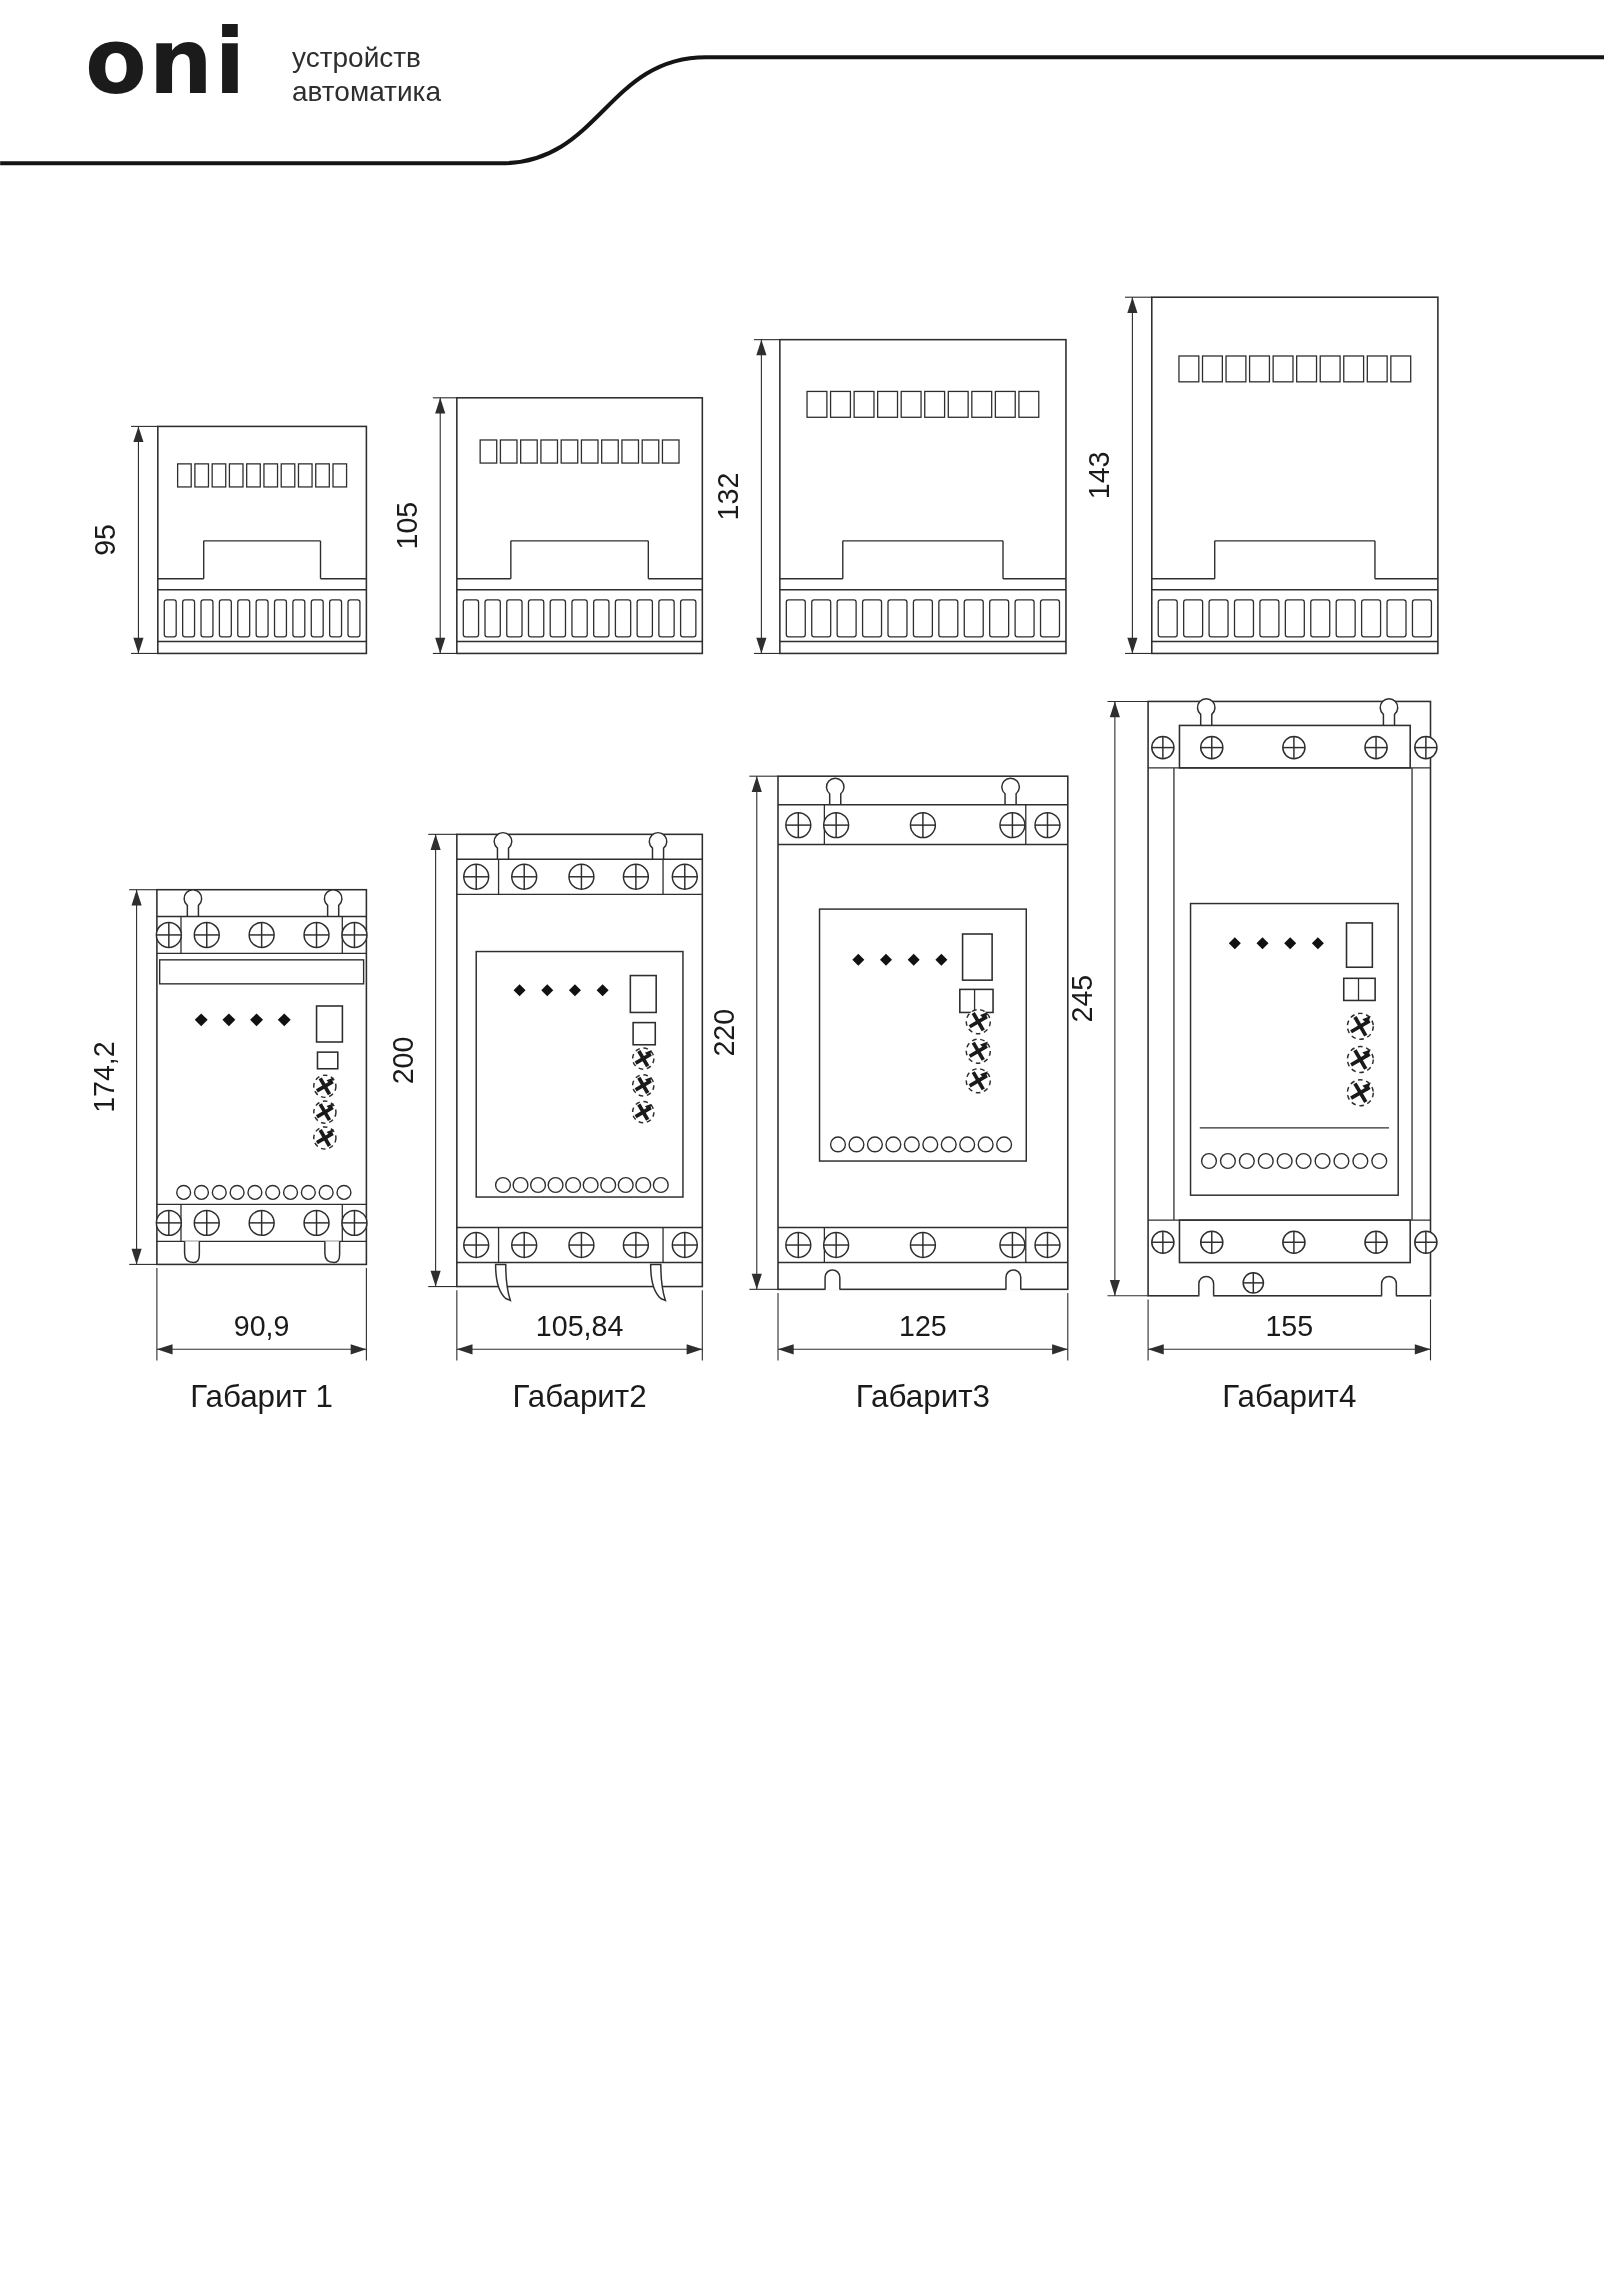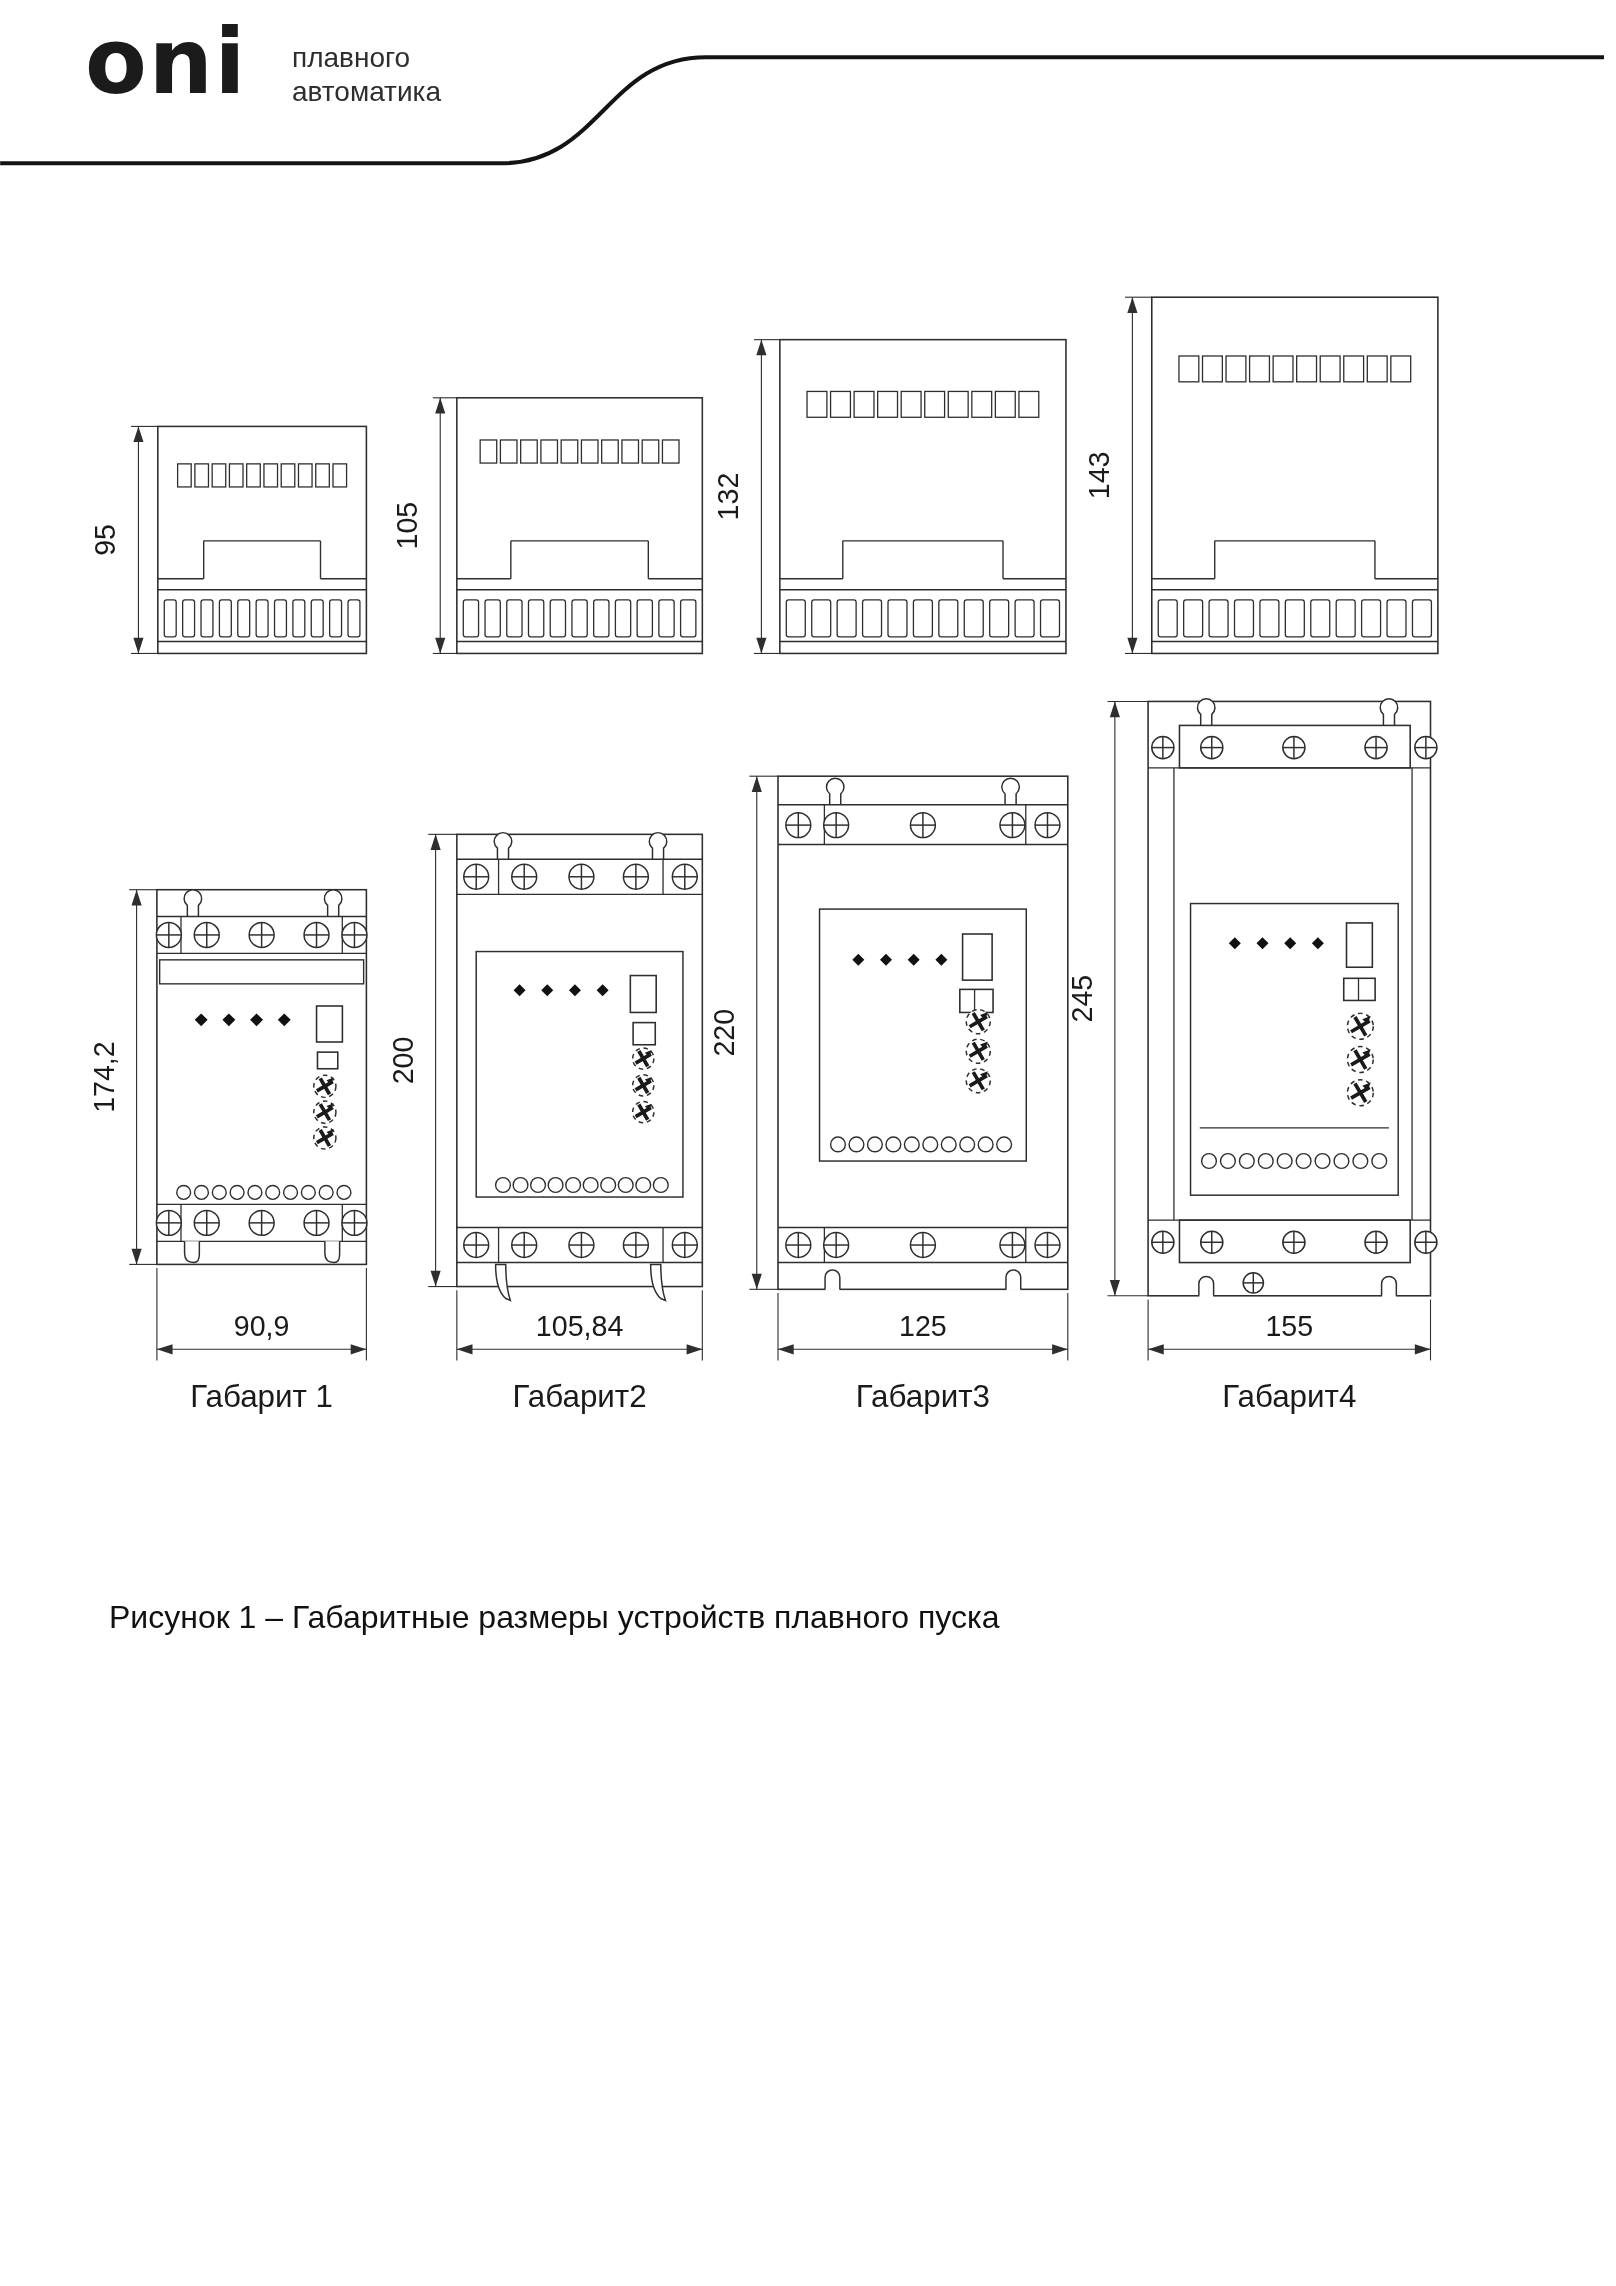--- a/index.html
+++ b/index.html
@@ -17,21 +17,21 @@
   .curve-svg{position:absolute;left:0;top:0;}
   .drawing-svg{position:absolute;left:0;top:0;}
 </style>
 </head>
 <body>
 
 <div class="page">
 
   <div class="logo">oni</div>
   <div class="tagline">
-    <span>плавного</span>
+    <span>устройств</span>
     <span>автоматика</span>
   </div>
   <svg class="curve-svg" width="1616" height="203" viewBox="0 0 1751 220">
     <path d="M0,177 L543,177 C650,177 658,62 765,62 L1751,62" fill="none" stroke="#141414" stroke-width="4.4"></path>
   </svg>
 
   <svg id="draw" class="drawing-svg" width="1616" height="1569" viewBox="0 0 1751 1700">
       <g>
         <rect x="171" y="462" width="226" height="246" fill="none" stroke="#2e2e2e" stroke-width="1.7"></rect>
         <rect x="192.47" y="502.59000000000003" width="14.706" height="25" fill="none" stroke="#2e2e2e" stroke-width="1.4"></rect>
@@ -645,15 +645,14 @@
         <line x1="1244" y1="1408" x2="1244" y2="1474" stroke="#2e2e2e" stroke-width="1.2"></line>
         <line x1="1550" y1="1408" x2="1550" y2="1474" stroke="#2e2e2e" stroke-width="1.2"></line>
         <line x1="1244" y1="1462" x2="1550" y2="1462" stroke="#2e2e2e" stroke-width="1.2"></line>
         <polygon points="1244,1462 1261,1456.5 1261,1467.5" fill="#2e2e2e"></polygon>
         <polygon points="1550,1462 1533,1456.5 1533,1467.5" fill="#2e2e2e"></polygon>
         <text transform="translate(1397,1448)" text-anchor="middle" font-size="31">155</text>
         <text transform="translate(1397,1525)" text-anchor="middle" font-size="34">Габарит4</text>
       </g>
     </svg>
 
-  <div class="caption">Рисунок 1 – Габаритные размеры устройств плавного пуска</div>
 </div>
 
 
 </body></html>

